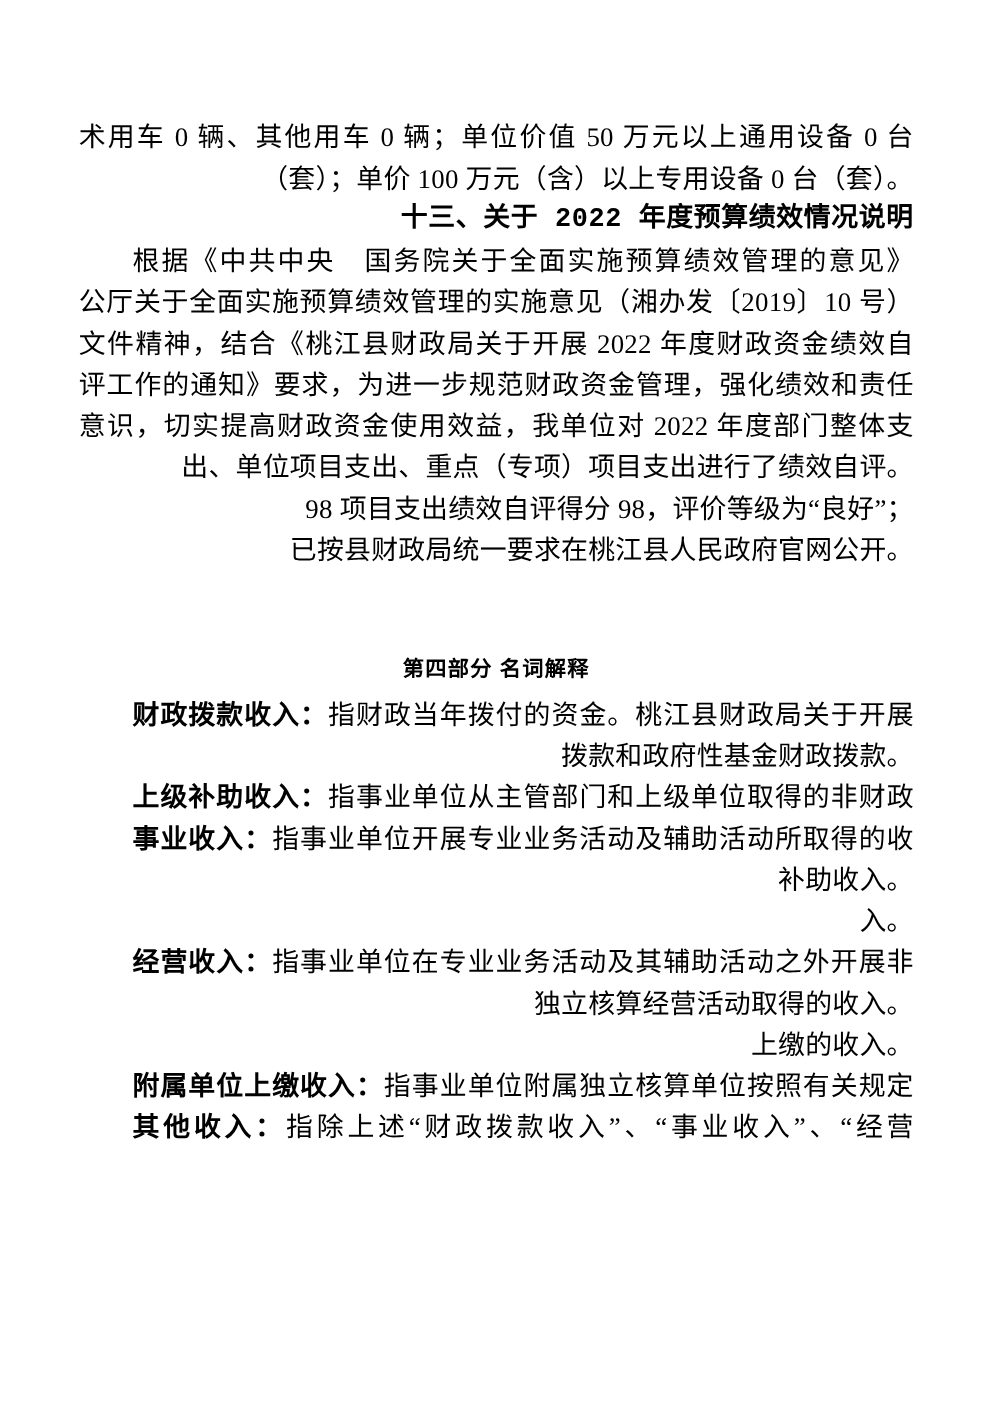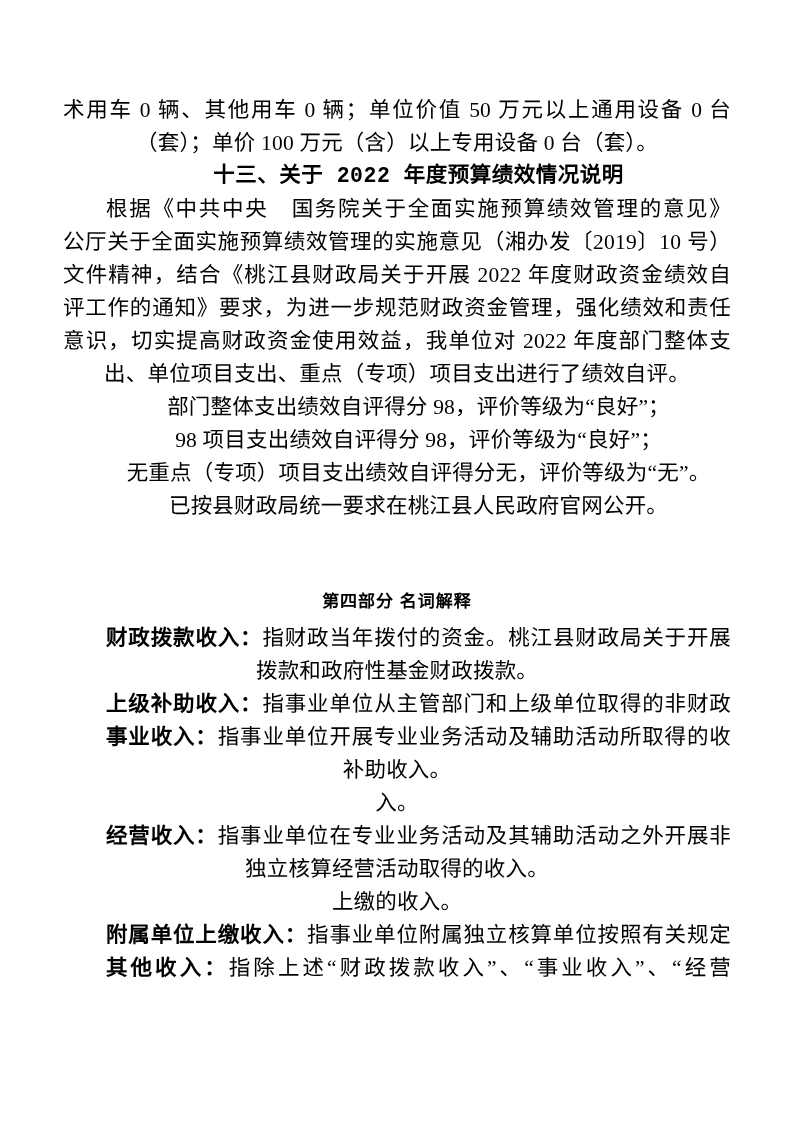--- a/index.html
+++ b/index.html
@@ -15,21 +15,21 @@
     color: #000000;
     box-sizing: border-box;
     padding: 94px 62px 0 63px;
     overflow: hidden;
   }
   .ln {
     font-family: "Liberation Serif", "DejaVu Serif", serif;
     font-size: 21.5px;
     line-height: 33px;
     letter-spacing: 0.2px;
-    text-align: center;
+    text-align: right;
   }
   
   .j {
     text-align: justify;
     text-align-last: justify;
   }
   .ind { text-indent: 2em; }
   .hei {
     font-family: Liberation Mono, monospace;
     font-weight: bold;
@@ -59,23 +59,21 @@
 
   <div class="ln ind hei">十三、关于 2022 年度预算绩效情况说明</div>
 
   <div class="ln ind j">根据《中共中央　国务院关于全面实施预算绩效管理的意见》</div>
   <div class="ln j">公厅关于全面实施预算绩效管理的实施意见（湘办发〔2019〕10 号）</div>
   <div class="ln j">文件精神，结合《桃江县财政局关于开展 2022 年度财政资金绩效自</div>
   <div class="ln j">评工作的通知》要求，为进一步规范财政资金管理，强化绩效和责任</div>
   <div class="ln j">意识，切实提高财政资金使用效益，我单位对 2022 年度部门整体支</div>
   <div class="ln">出、单位项目支出、重点（专项）项目支出进行了绩效自评。</div>
 
-  <div class="ln ind">部门整体支出绩效自评得分 98，评价等级为“良好”；</div>
   <div class="ln ind">98 项目支出绩效自评得分 98，评价等级为“良好”；</div>
-  <div class="ln ind">无重点（专项）项目支出绩效自评得分无，评价等级为“无”。</div>
   <div class="ln ind">已按县财政局统一要求在桃江县人民政府官网公开。</div>
 
   <div class="section-title">第四部分 名词解释</div>
 
   <div class="ln ind j"><span class="term">财政拨款收入：</span><span>指财政当年拨付的资金。桃江县财政局关于开展</span></div>
   <div class="ln">拨款和政府性基金财政拨款。</div>
 
   <div class="ln ind j"><span class="term">上级补助收入：</span><span>指事业单位从主管部门和上级单位取得的非财政</span></div>
   <div class="ln ind j"><span class="term">事业收入：</span><span>指事业单位开展专业业务活动及辅助活动所取得的收</span></div>
 

